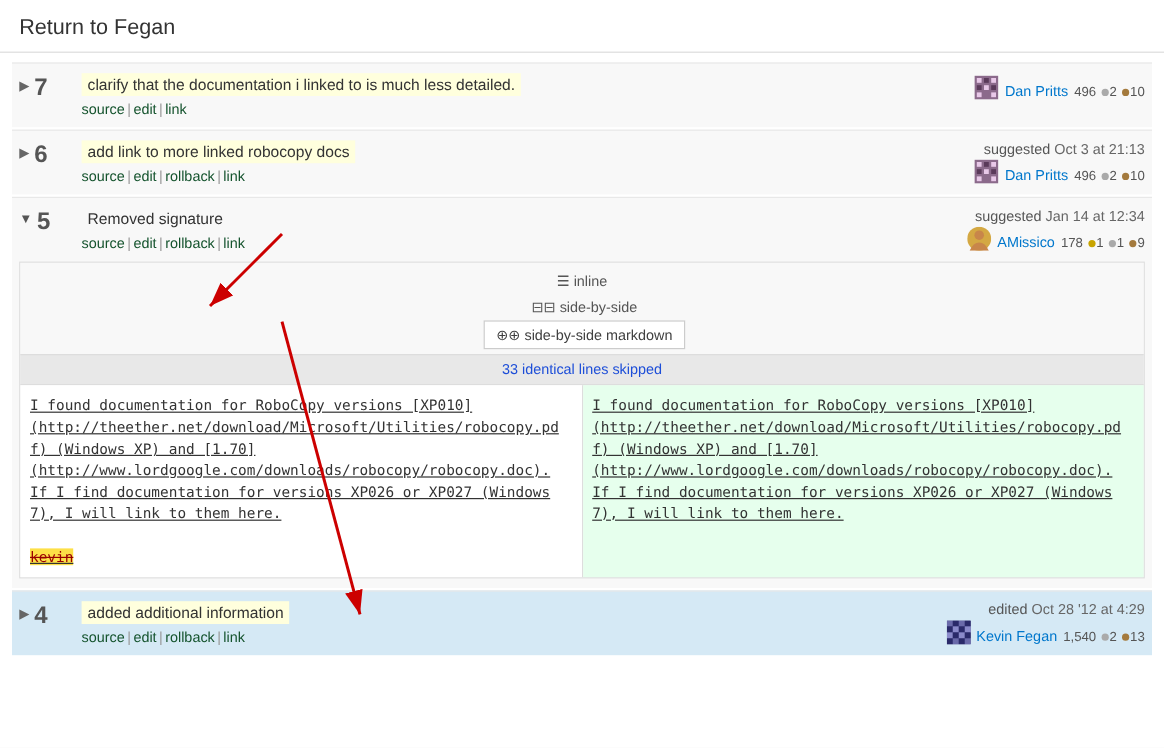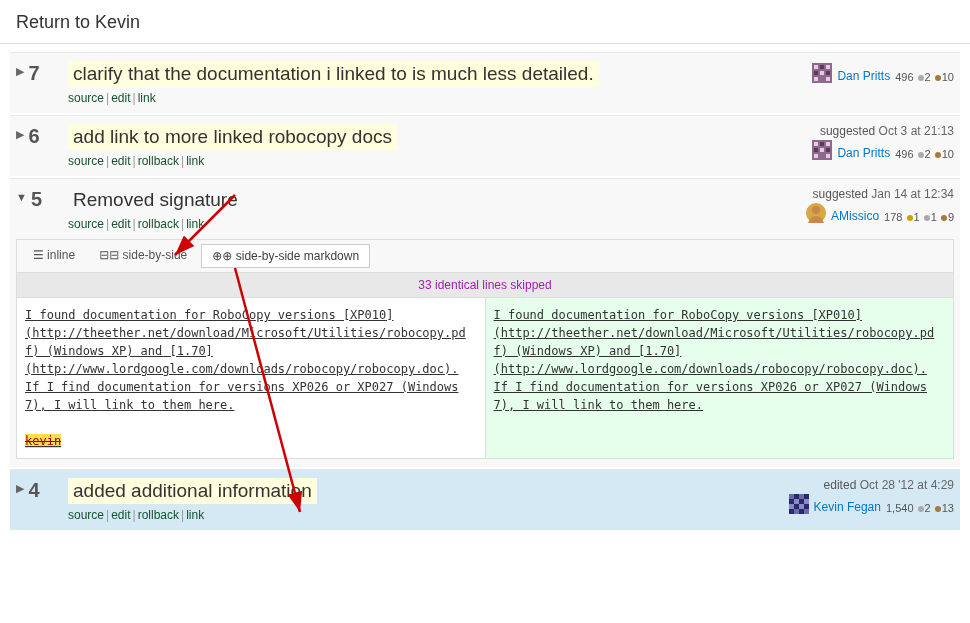--- a/index.html
+++ b/index.html
@@ -71,21 +71,21 @@
     .revision-content {
       flex: 1;
       padding-left: 8px;
     }
 
     .revision-summary {
       background: #ffd;
       padding: 2px 5px;
       display: inline-block;
       margin-bottom: 4px;
-      font-size: 19px;
+      font-size: 13px;
     }
 
     .revision-summary.no-highlight {
       background: transparent;
     }
 
     .revision-links {
       color: #555;
       font-size: 12px;
     }
@@ -151,30 +151,31 @@
     .rep-dot.bronze { background: #a47a3d; }
 
     
     .diff-section {
       margin: 6px 0 4px 0;
       border: 1px solid #ddd;
     }
 
     .diff-tabs {
       display: flex;
-      align-items: flex-start;
+      align-items: center;
       padding: 4px 6px;
       gap: 0;
       background: #f8f8f8;
+      flex-direction: column;
     }
 
     .diff-skip-line {
       background: #e8e8e8;
       padding: 5px 10px;
-      color: #a21caf;
+      color: #1d4ed8;
       font-size: 12px;
       text-align: center;
       border-top: 1px solid #ddd;
       border-bottom: 1px solid #ddd;
     }
 
     .diff-content {
       display: flex;
       font-family: monospace;
       font-size: 12px;
@@ -218,21 +219,21 @@
       position: relative;
     }
 
   </style>
 </head>
 <body>
 
 <div class="content-wrapper">
 
   <div class="page-header">
-    <h2>Return to Kevin</h2>
+    <h2>Return to Fegan</h2>
   </div>
 
   <div class="revision-list">
 
     <div class="revision-item">
       <div class="revision-number-col">
         <span class="triangle-btn">▶</span>
         <span class="rev-number">7</span>
       </div>
       <div class="revision-content">

